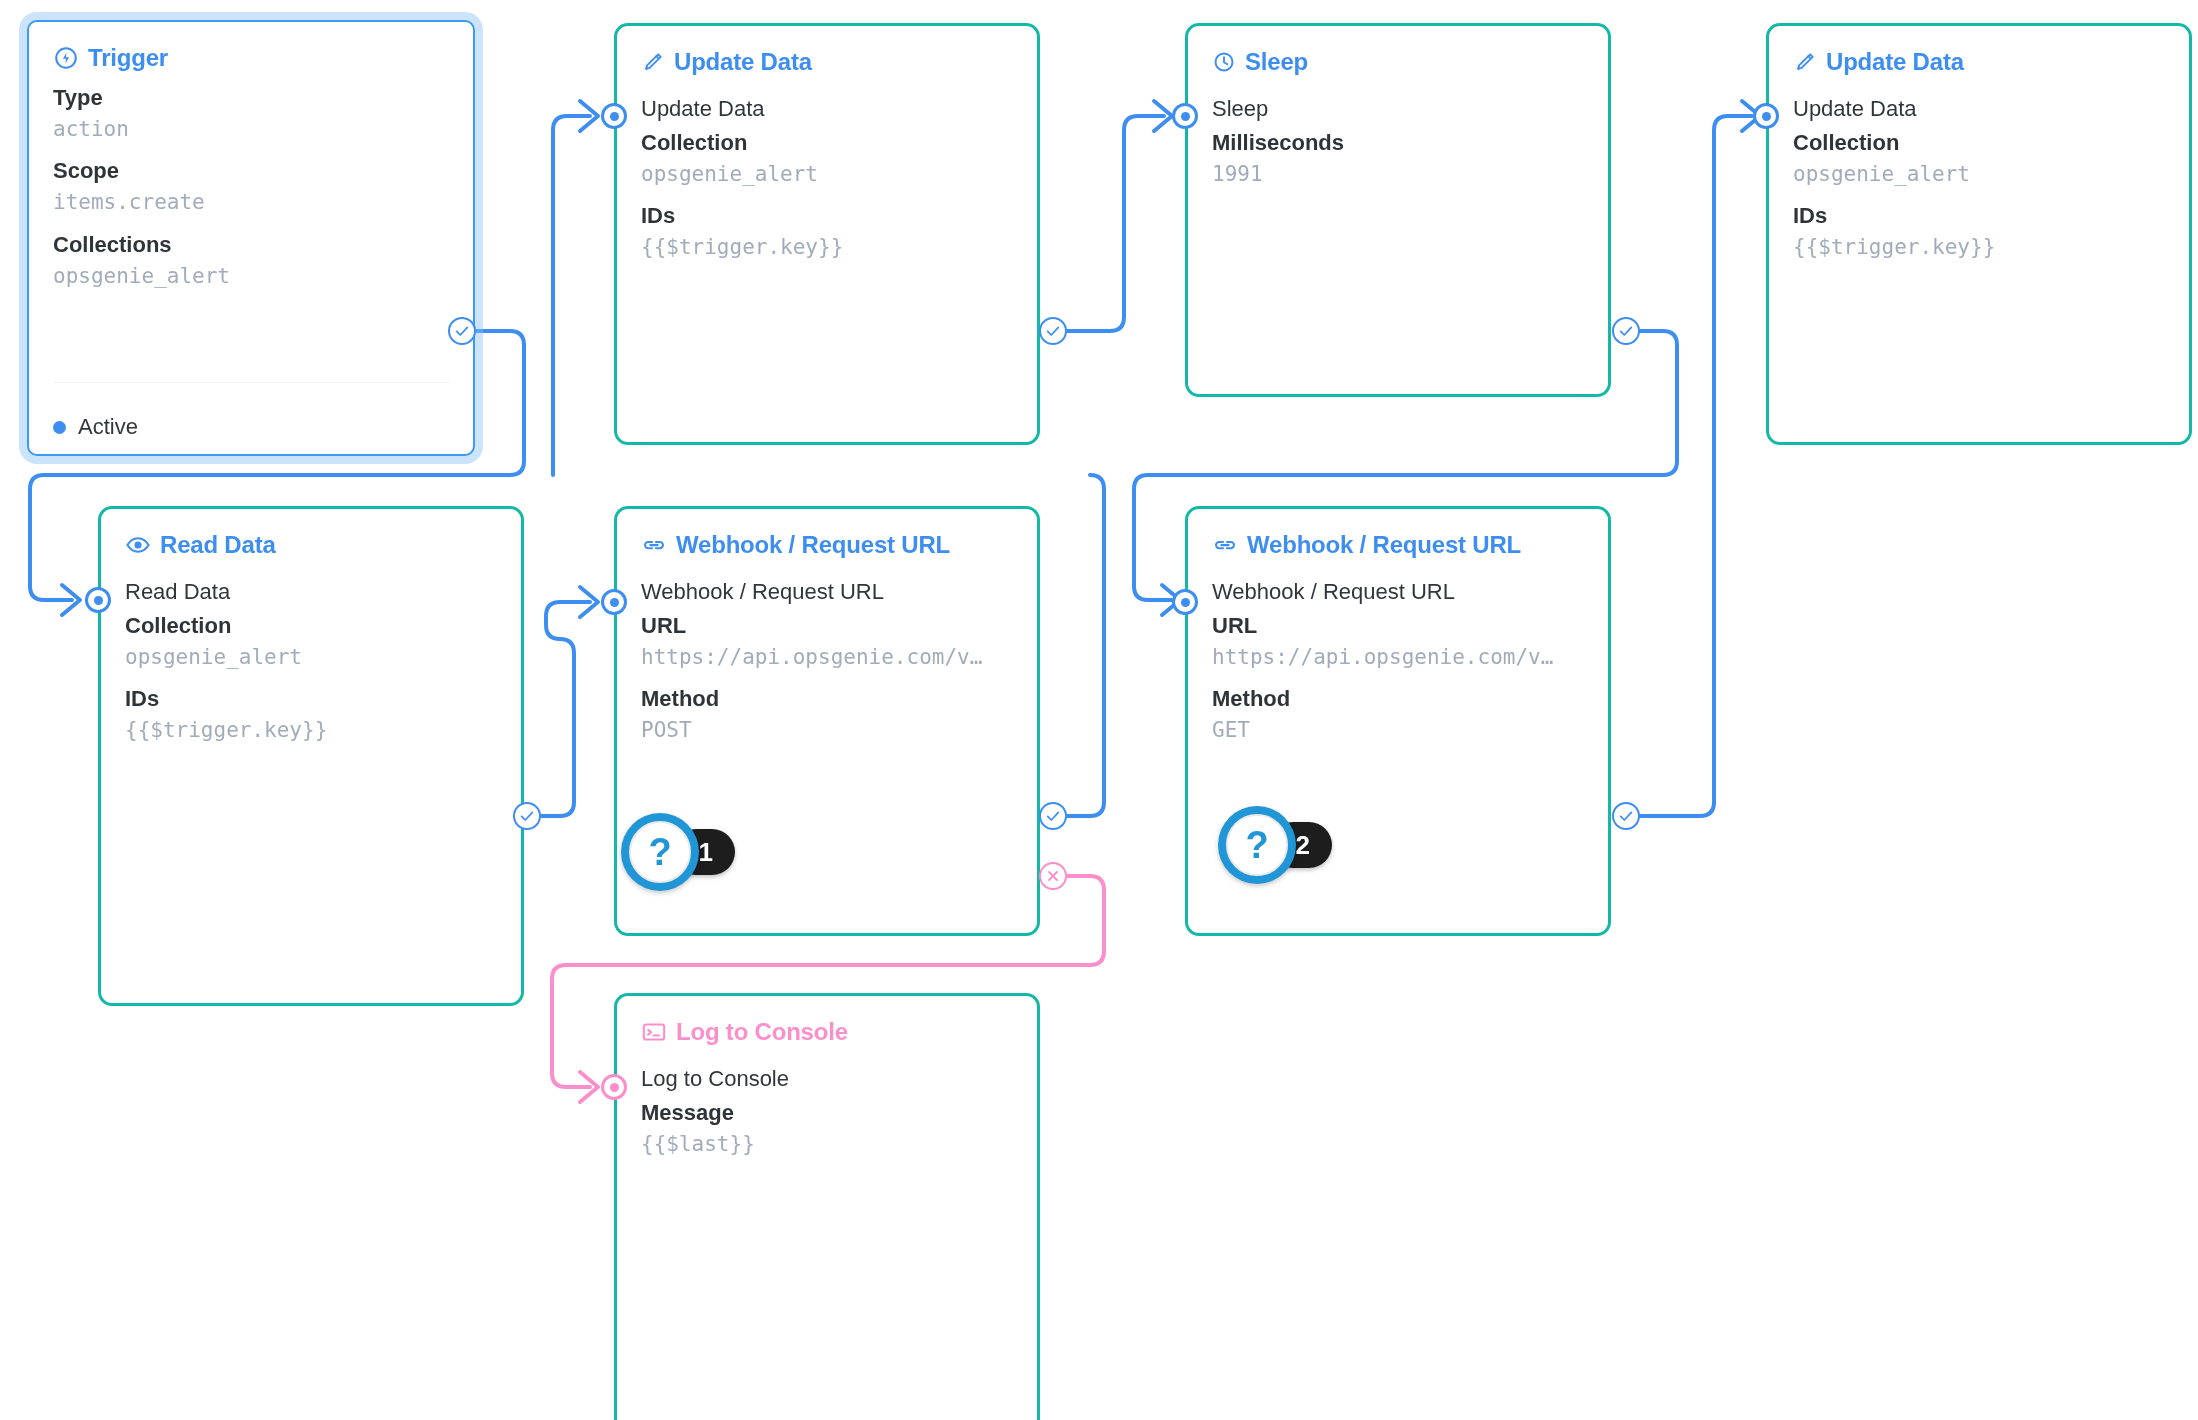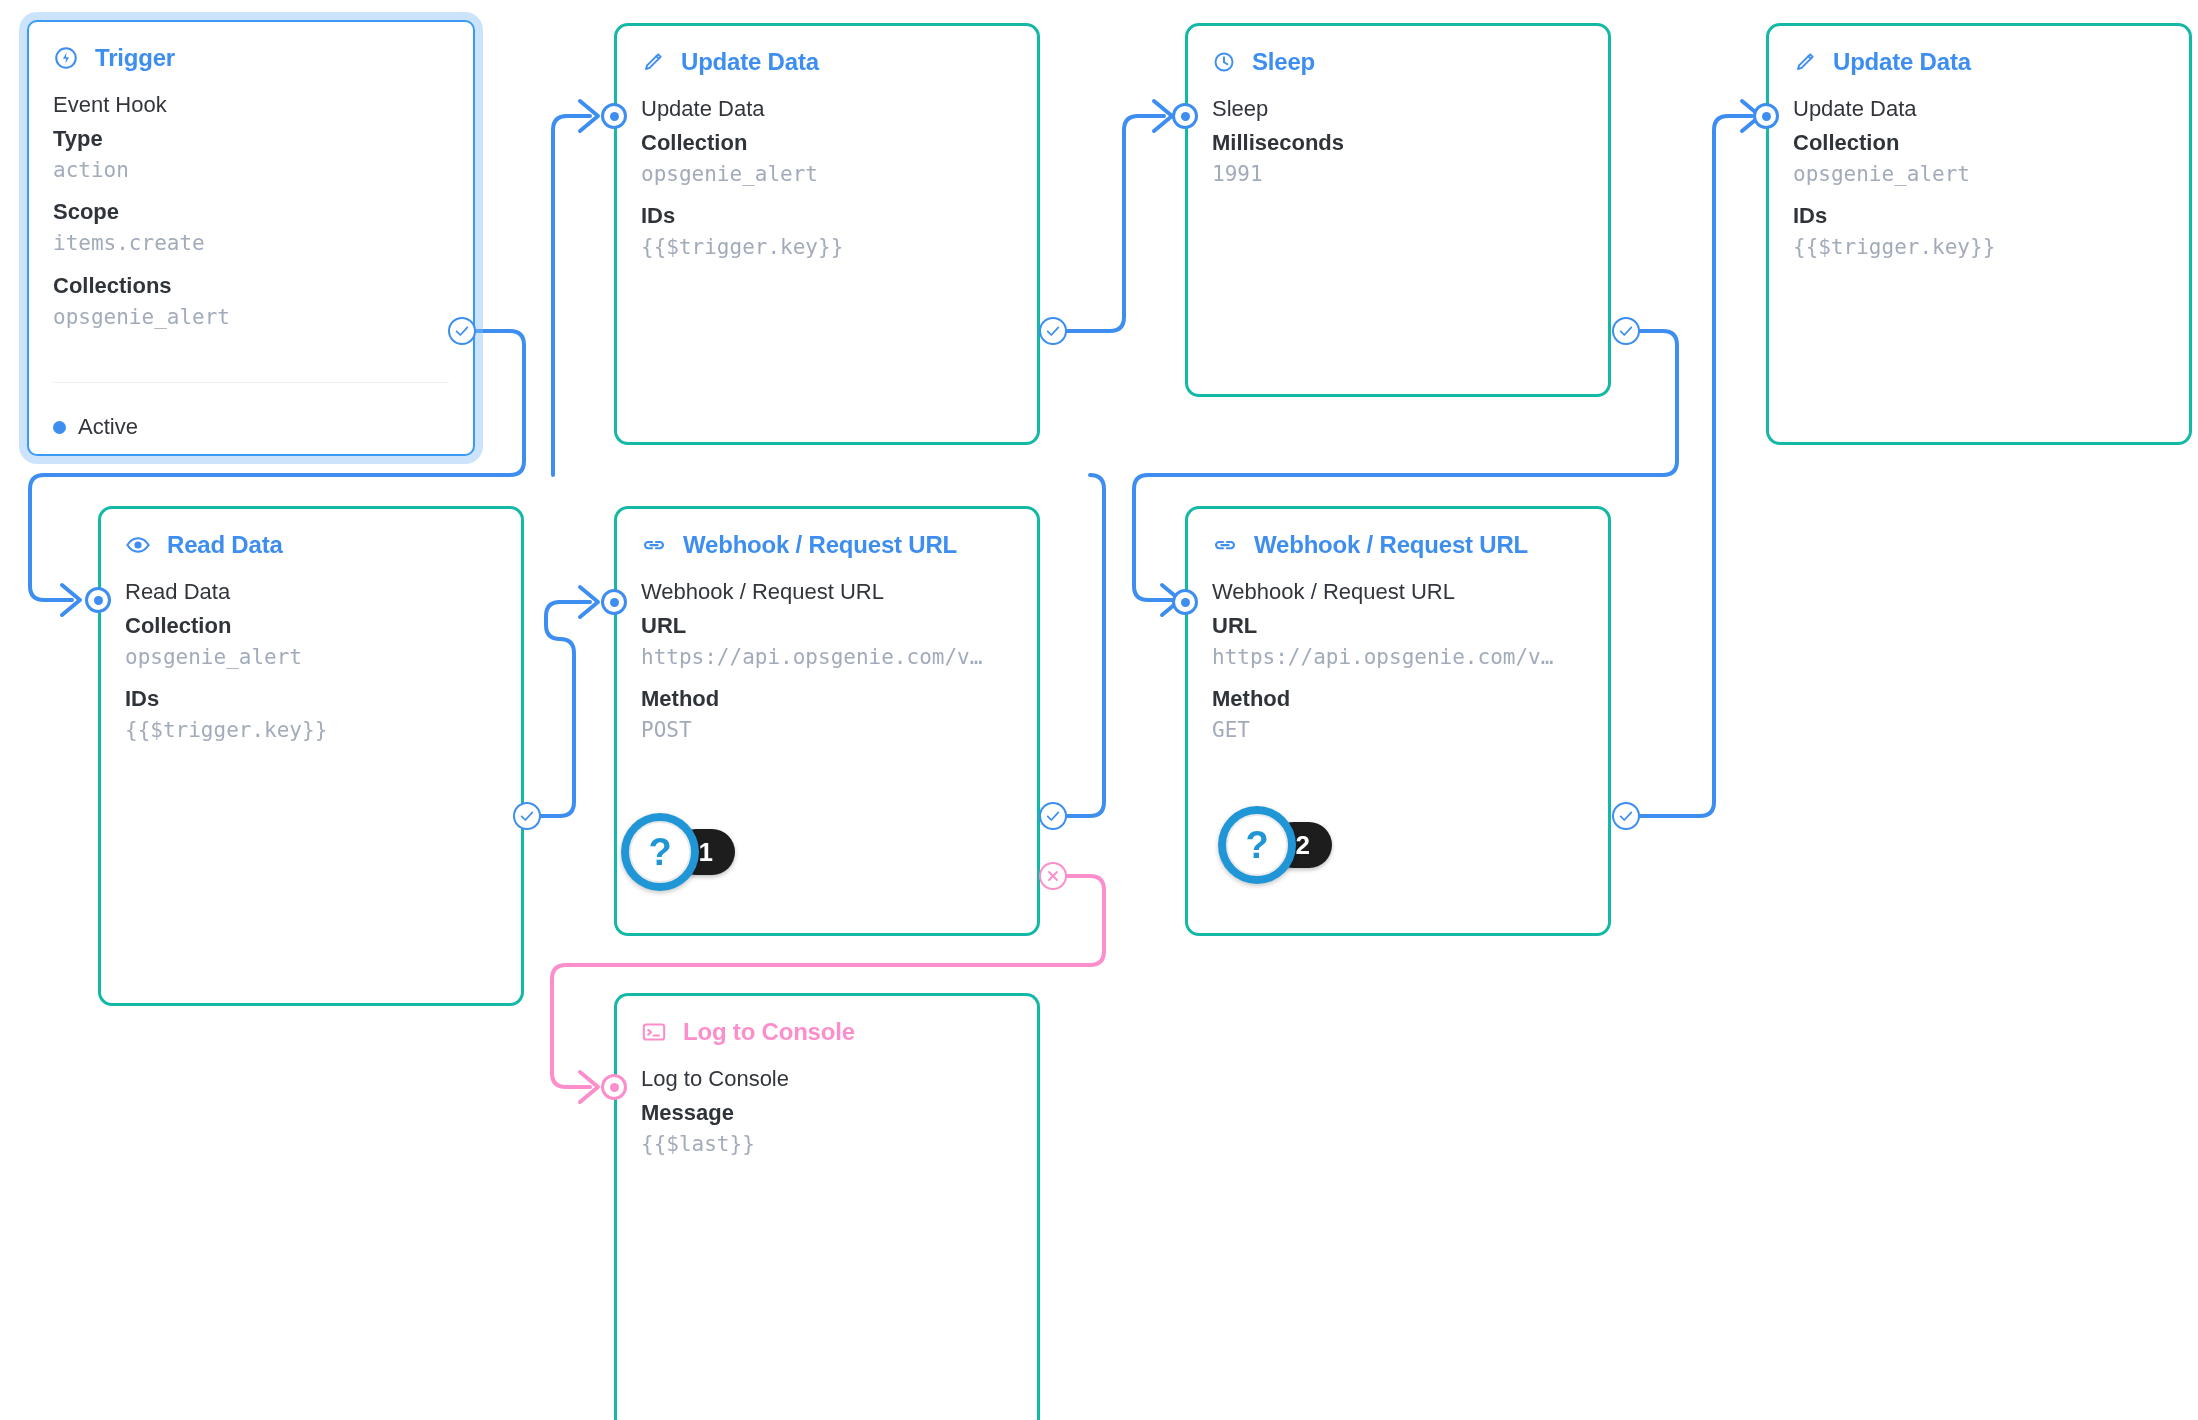--- a/index.html
+++ b/index.html
@@ -22,21 +22,21 @@
     box-sizing:border-box;
     z-index:5;
   }
   .card.trigger{
     border:2px solid #3b9bf4;
     box-shadow:0 0 0 8px rgba(131,190,246,.42);
     border-radius:10px;
     z-index:7;
   }
   .card-head{
-    display:flex;align-items:center;gap:16px;
+    display:flex;align-items:center;gap:9px;
     padding:22px 24px 4px 24px;
     font-size:24px;font-weight:bold;
     color:#3d8ef0;
     letter-spacing:-.2px;
   }
   .card.pinknode .card-head{color:#fb8ecb;}
   .card-body{padding:6px 24px 18px 24px;}
   .row-title{
     font-size:22px;color:#32363c;margin:6px 0 2px 0;line-height:1.5;
   }
@@ -137,21 +137,20 @@
     <div class="card-head">
       <span class="icon">
         <svg width="26" height="26" viewBox="0 0 24 24" fill="none" stroke="#3d8ef0" stroke-width="1.9">
           <circle cx="12" cy="12" r="9"></circle>
           <path d="M12.5 7 L9.2 12.6 H12 L11.5 17 L14.8 11.4 H12 Z" fill="#3d8ef0" stroke="none"></path>
         </svg>
       </span>
       <span>Trigger</span>
     </div>
     <div class="card-body">
-      <div class="row-title">Event Hook</div>
       <div class="field-label">Type</div>
       <div class="field-value">action</div>
       <div class="field-label">Scope</div>
       <div class="field-value">items.create</div>
       <div class="field-label">Collections</div>
       <div class="field-value">opsgenie_alert</div>
     </div>
     <div class="divider" style="position:absolute;left:24px;right:24px;top:348px;"></div>
     <div class="status" style="position:absolute;left:0;top:362px;">
       <span class="dot"></span>

